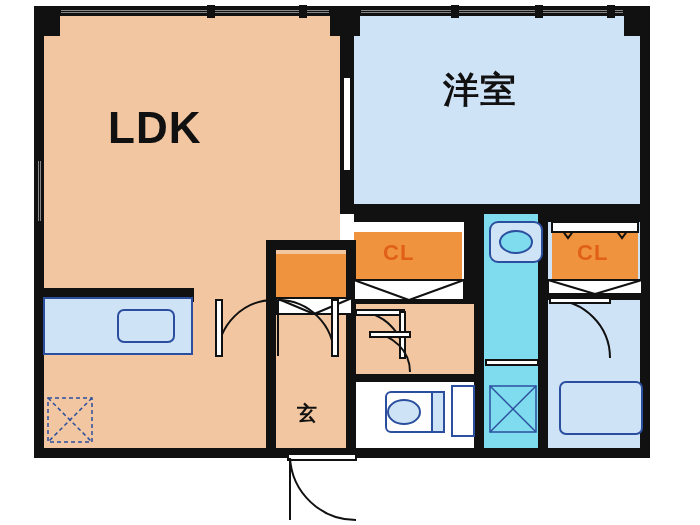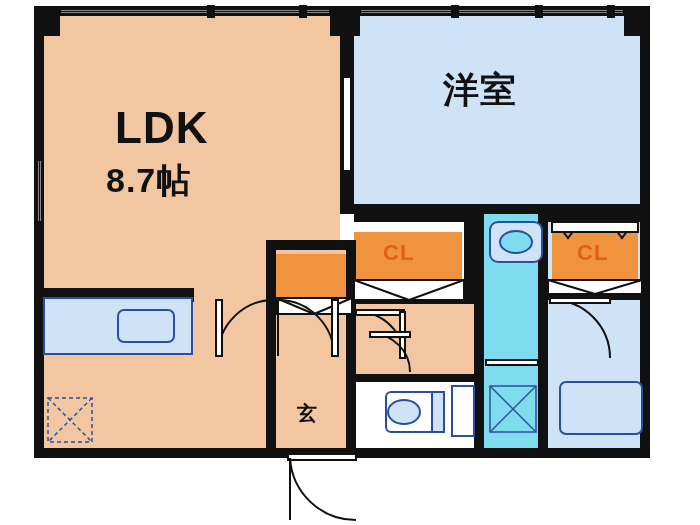--- a/index.html
+++ b/index.html
@@ -197,22 +197,21 @@
     <g stroke="#111" stroke-width="2" fill="none">
       <rect x="486" y="360" width="52" height="5" fill="#ffffff" stroke="#111"></rect>
     </g>
 
     <g stroke="#111" stroke-width="2" fill="none">
       <path d="M552 300 A58 58 0 0 1 610 358"></path>
       <rect x="550" y="298" width="60" height="5" fill="#ffffff" stroke="#111"></rect>
     </g>
   </svg>
 
-  <div class="lbl lbl-ldk" style="left:108px;top:103px;margin-left:7px;">LDK</div>
-  <div class="lbl lbl-ldk2" style="left:106px;top:158px;">8.7帖</div>
+  <div class="lbl lbl-ldk" style="left:108px;top:103px;">LDK</div>
 
   <div class="lbl lbl-wa" style="left:443px;top:66px;">洋室</div>
 
   <div class="lbl lbl-cl" style="left:383px;top:240px;">CL</div>
   <div class="lbl lbl-cl" style="left:577px;top:240px;">CL</div>
 
   <div class="lbl lbl-gen" style="left:297px;top:400px;">玄</div>
 
 </div>
 

